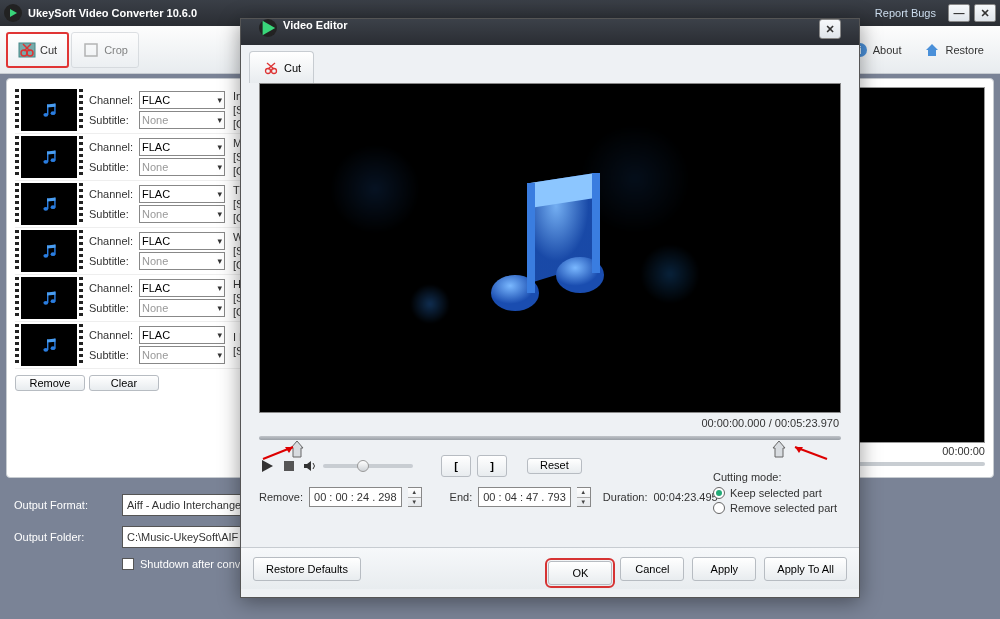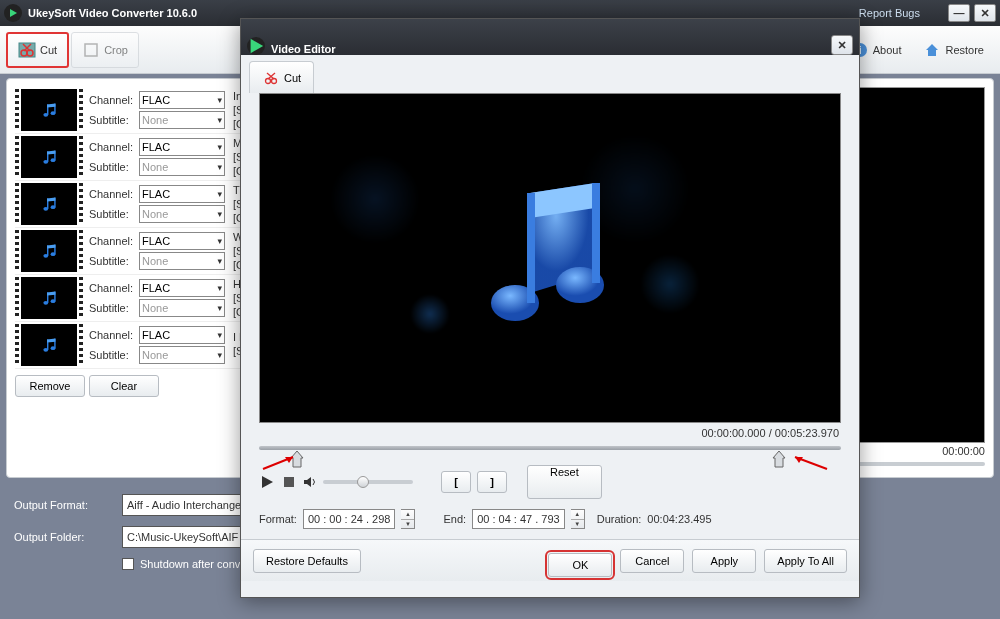--- a/index.html
+++ b/index.html
@@ -6,21 +6,21 @@
 body { width: 1000px; height: 619px; background: #7a8396; overflow: hidden; position: relative; }
 
 
 .main-window { position: absolute; left: 0; top: 0; width: 1000px; height: 619px; }
 .main-titlebar { height: 26px; background: linear-gradient(#3a3f47, #2a2d33); display: flex; align-items: center; padding: 0 4px; color: #fff; }
 .main-titlebar .logo { width: 18px; height: 18px; background: #222; border-radius: 50%; display: flex; align-items: center; justify-content: center; margin-right: 6px; }
 .main-titlebar .logo svg { width: 10px; height: 10px; }
 .main-titlebar .title-text { font-weight: bold; flex: 1; }
 .tbar-right { display: flex; gap: 4px; align-items: center; }
 .tbar-btn { width: 22px; height: 18px; background: linear-gradient(#f7f9fb,#dfe4ea); border: 1px solid #888; border-radius: 2px; display: flex; align-items: center; justify-content: center; font-weight: bold; color: #333; }
-.report-link { color: #cde; margin-right: 24px; }
+.report-link { color: #cde; margin-right: 8px; }
 
 .toolbar { height: 48px; background: linear-gradient(#fdfdfd,#e8ecef); border-bottom: 1px solid #c7ccd1; display: flex; align-items: center; padding: 0 6px; gap: 2px; }
 .tool-btn { height: 36px; padding: 0 10px; display: flex; align-items: center; gap: 4px; background: linear-gradient(#fff,#eef1f4); border: 1px solid #c9ced3; border-radius: 3px; color: #333; }
 .tool-btn.highlighted { border: 2px solid #e03535; }
 .tool-icon { width: 18px; height: 18px; display: flex; align-items: center; justify-content: center; }
 .toolbar .spacer { flex: 1; }
 
 .content-panel { position: absolute; left: 6px; top: 78px; width: 988px; height: 400px; background: #fff; border: 1px solid #c7ccd1; border-radius: 4px; padding: 8px; display: flex; gap: 10px; }
 .file-list { width: 700px; overflow: hidden; }
 .file-row { display: flex; align-items: center; gap: 2px; border-bottom: 1px solid #eee; padding: 2px 0; }
@@ -29,40 +29,40 @@
 .film-edge { width: 4px; height: 42px; background: repeating-linear-gradient(#222 0 3px, #fff 3px 6px); }
 .row-fields { display: flex; flex-direction: column; gap: 2px; margin-left: 4px; }
 .field-line { display: flex; align-items: center; gap: 2px; }
 .field-label { width: 48px; color: #333; }
 .combo { width: 86px; height: 18px; border: 1px solid #888; background: #fff; padding: 0 2px; display: flex; align-items: center; justify-content: space-between; }
 .combo.dim { color: #999; }
 .combo .arrow { font-size: 9px; color: #333; }
 .row-info { margin-left: 6px; font-size: 11px; color: #333; display:flex; flex-direction:column; gap:2px; }
 
 .list-buttons { display: flex; gap: 4px; margin-top: 6px; }
-.list-btn { height: 22px; width: 70px; background: linear-gradient(#fff,#e8ecef); border: 1px solid #b7bcc2; border-radius: 3px; display:flex; align-items:center; justify-content:center; }
+.list-btn { height: 16px; width: 70px; background: linear-gradient(#fff,#e8ecef); border: 1px solid #b7bcc2; border-radius: 3px; display:flex; align-items:center; justify-content:center; }
 
 .preview-panel { width: 260px; display: flex; flex-direction: column; }
 .preview-box { flex: 1; background: #000; border: 1px solid #999; }
 .preview-time { text-align: right; color: #333; margin: 2px 0; }
 .preview-slider { height: 10px; display: flex; align-items: center; }
 .preview-slider .track { flex:1; height:4px; background:#c8cdd2; border-radius:2px; position:relative; }
 .preview-slider .thumb-dot { position:absolute; left:6px; top:-4px; width:12px; height:12px; border-radius:50%; background:linear-gradient(#fff,#d0d4d8); border:1px solid #999; }
 
 .bottom-bar { position: absolute; left: 0; top: 484px; width: 1000px; height: 135px; background: #7a8396; padding: 10px 14px; color: #fff; }
 .out-row { display: flex; align-items: center; gap: 8px; margin-bottom: 10px; }
 .out-label { width: 100px; }
 .out-field { width: 200px; height: 22px; background: #fff; color: #333; border: 1px solid #555; padding: 0 4px; display:flex; align-items:center; overflow:hidden; white-space:nowrap; }
 .start-btn { position: absolute; right: 14px; top: 20px; width: 110px; height: 58px; border-radius: 30px; background: linear-gradient(#e9f3fc,#a6c5e6); border: 1px solid #6a8bb0; display:flex; align-items:center; justify-content:center; font-size: 20px; font-style: italic; color: #2a3f58; font-family: Georgia, serif; }
 .chk-row { display:flex; align-items:center; gap:6px; margin-left:108px; }
 .chk { width:12px; height:12px; background:#fff; border:1px solid #555; }
 
 
 .modal { position: absolute; left: 240px; top: 18px; width: 620px; height: 580px; background: #eef1f4; border: 1px solid #555; box-shadow: 0 4px 20px rgba(0,0,0,0.4); }
-.modal-titlebar { height: 36px; background: linear-gradient(#3c4149,#2a2d33); display:flex; align-items:flex-end; color:#fff; padding: 0 6px; }
+.modal-titlebar { height: 26px; background: linear-gradient(#3c4149,#2a2d33); display:flex; align-items:flex-start; color:#fff; padding: 0 18px; }
 .modal-titlebar .logo { width:18px; height:18px; background:#222; border-radius:50%; display:flex; align-items:center; justify-content:center; margin-right:6px; }
 .modal-titlebar .title-text { font-weight:bold; flex:1; }
 .modal-close { width:22px; height:20px; background:linear-gradient(#f7f9fb,#dfe4ea); border:1px solid #888; border-radius:3px; display:flex; align-items:center; justify-content:center; font-weight:bold; color:#333; }
 
 .modal-tabs { height: 38px; padding: 6px 8px 0 8px; display:flex; }
 .modal-tab { padding: 6px 12px; background: linear-gradient(#fff,#e8ecef); border:1px solid #c7ccd1; border-bottom:none; border-radius: 4px 4px 0 0; display:flex; align-items:center; gap:4px; }
 
 .modal-preview { margin: 0 18px; height: 330px; background: #000; border:1px solid #888; display:flex; align-items:center; justify-content:center; position:relative; overflow:hidden; }
 .bokeh { position:absolute; border-radius:50%; filter: blur(1px); }
 .note-icon { position:relative; z-index:2; }
@@ -74,35 +74,35 @@
 .trim-handle { position:absolute; top:8px; width:20px; height:18px; }
 .trim-handle svg { width:20px; height:18px; }
 .arrow-anno { position:absolute; color:#c00; font-size:24px; font-weight:bold; }
 
 .playback-row { margin: 12px 18px 0 18px; display:flex; align-items:center; gap:6px; }
 .play-btn, .stop-btn { width:16px; height:14px; }
 .vol-icon { width:14px; height:12px; }
 .vol-track { width:90px; height:4px; background:#c8cdd2; border-radius:2px; position:relative; }
 .vol-track .dot { position:absolute; left:34px; top:-4px; width:12px; height:12px; border-radius:50%; background:linear-gradient(#fff,#d0d4d8); border:1px solid #999; }
 .br-btn { width:30px; height:22px; background:linear-gradient(#fff,#e8ecef); border:1px solid #b7bcc2; border-radius:3px; display:flex; align-items:center; justify-content:center; font-weight:bold; }
-.reset-btn { height:34px; padding:0 22px; background:linear-gradient(#fff,#e8ecef); border:1px solid #b7bcc2; border-radius:3px; }
+.reset-btn { height:16px; padding:0 12px; background:linear-gradient(#fff,#e8ecef); border:1px solid #b7bcc2; border-radius:3px; }
 
 .cutting-mode { position:absolute; right:22px; top:452px; font-size:11px; color:#333; }
 .cutting-mode .heading { margin-bottom:4px; }
 .radio-line { display:flex; align-items:center; gap:5px; margin-bottom:3px; }
 .radio { width:12px; height:12px; border:1px solid #666; border-radius:50%; background:#fff; display:flex; align-items:center; justify-content:center; }
 .radio.sel::after { content:''; width:6px; height:6px; background:#2a7; border-radius:50%; display:block; }
 
 .time-row { margin: 10px 18px 0 18px; display:flex; align-items:center; gap:6px; color:#333; }
 .time-field { height:20px; border:1px solid #888; background:#fff; padding:0 4px; display:flex; align-items:center; }
 .spinner { width:14px; height:20px; border:1px solid #888; border-left:none; background:linear-gradient(#fdfdfd,#e6e9ec); display:flex; flex-direction:column; }
 .spinner div { flex:1; display:flex; align-items:center; justify-content:center; font-size:6px; color:#444; }
 .spinner div:first-child { border-bottom:1px solid #aaa; }
 
-.modal-footer { position:absolute; left:0; bottom:16px; width:100%; height:42px; border-top:1px solid #c7ccd1; background:linear-gradient(#f6f8fa,#e8ecef); display:flex; align-items:center; padding:0 12px; gap:8px; }
+.modal-footer { position:absolute; left:0; bottom:8px; width:100%; height:42px; border-top:1px solid #c7ccd1; background:linear-gradient(#f6f8fa,#e8ecef); display:flex; align-items:center; padding:0 12px; gap:8px; }
 .footer-btn { height:24px; padding:0 12px; background:linear-gradient(#fff,#e8ecef); border:1px solid #b7bcc2; border-radius:3px; display:flex; align-items:center; justify-content:center; min-width:64px; }
 .footer-btn.highlight { outline: 2px solid #d63333; outline-offset: 1px; margin-top: 8px; }
 .footer-spacer { flex:1; }
 </style>
 </head>
 <body>
 
 <div class="main-window">
   <div class="main-titlebar">
     <div class="logo">
@@ -483,23 +483,34 @@
     <div class="vol-track">
         <div class="dot"></div>
       </div>
     <div style="width:16px"></div>
     <div class="br-btn">[</div>
     <div class="br-btn">]</div>
     <div style="width:8px"></div>
     <div class="reset-btn">Reset</div>
   </div>
 
+  <div class="cutting-mode">
+    <div class="heading">Cutting mode:</div>
+    <div class="radio-line">
+      <div class="radio sel"></div>
+      <span>Keep selected part</span>
+    </div>
+    <div class="radio-line">
+      <div class="radio"></div>
+      <span>Remove selected part</span>
+    </div>
+  </div>
 
   <div class="time-row">
-    <span>Format:</span>
+    <span>Remove:</span>
     <div class="time-field">00 : 00 : 24 . 298</div>
     <div class="spinner">
         <div>▲</div>
         <div>▼</div>
       </div>
     <span style="margin-left:22px">End:</span>
     <div class="time-field">00 : 04 : 47 . 793</div>
     <div class="spinner">
         <div>▲</div>
         <div>▼</div>

